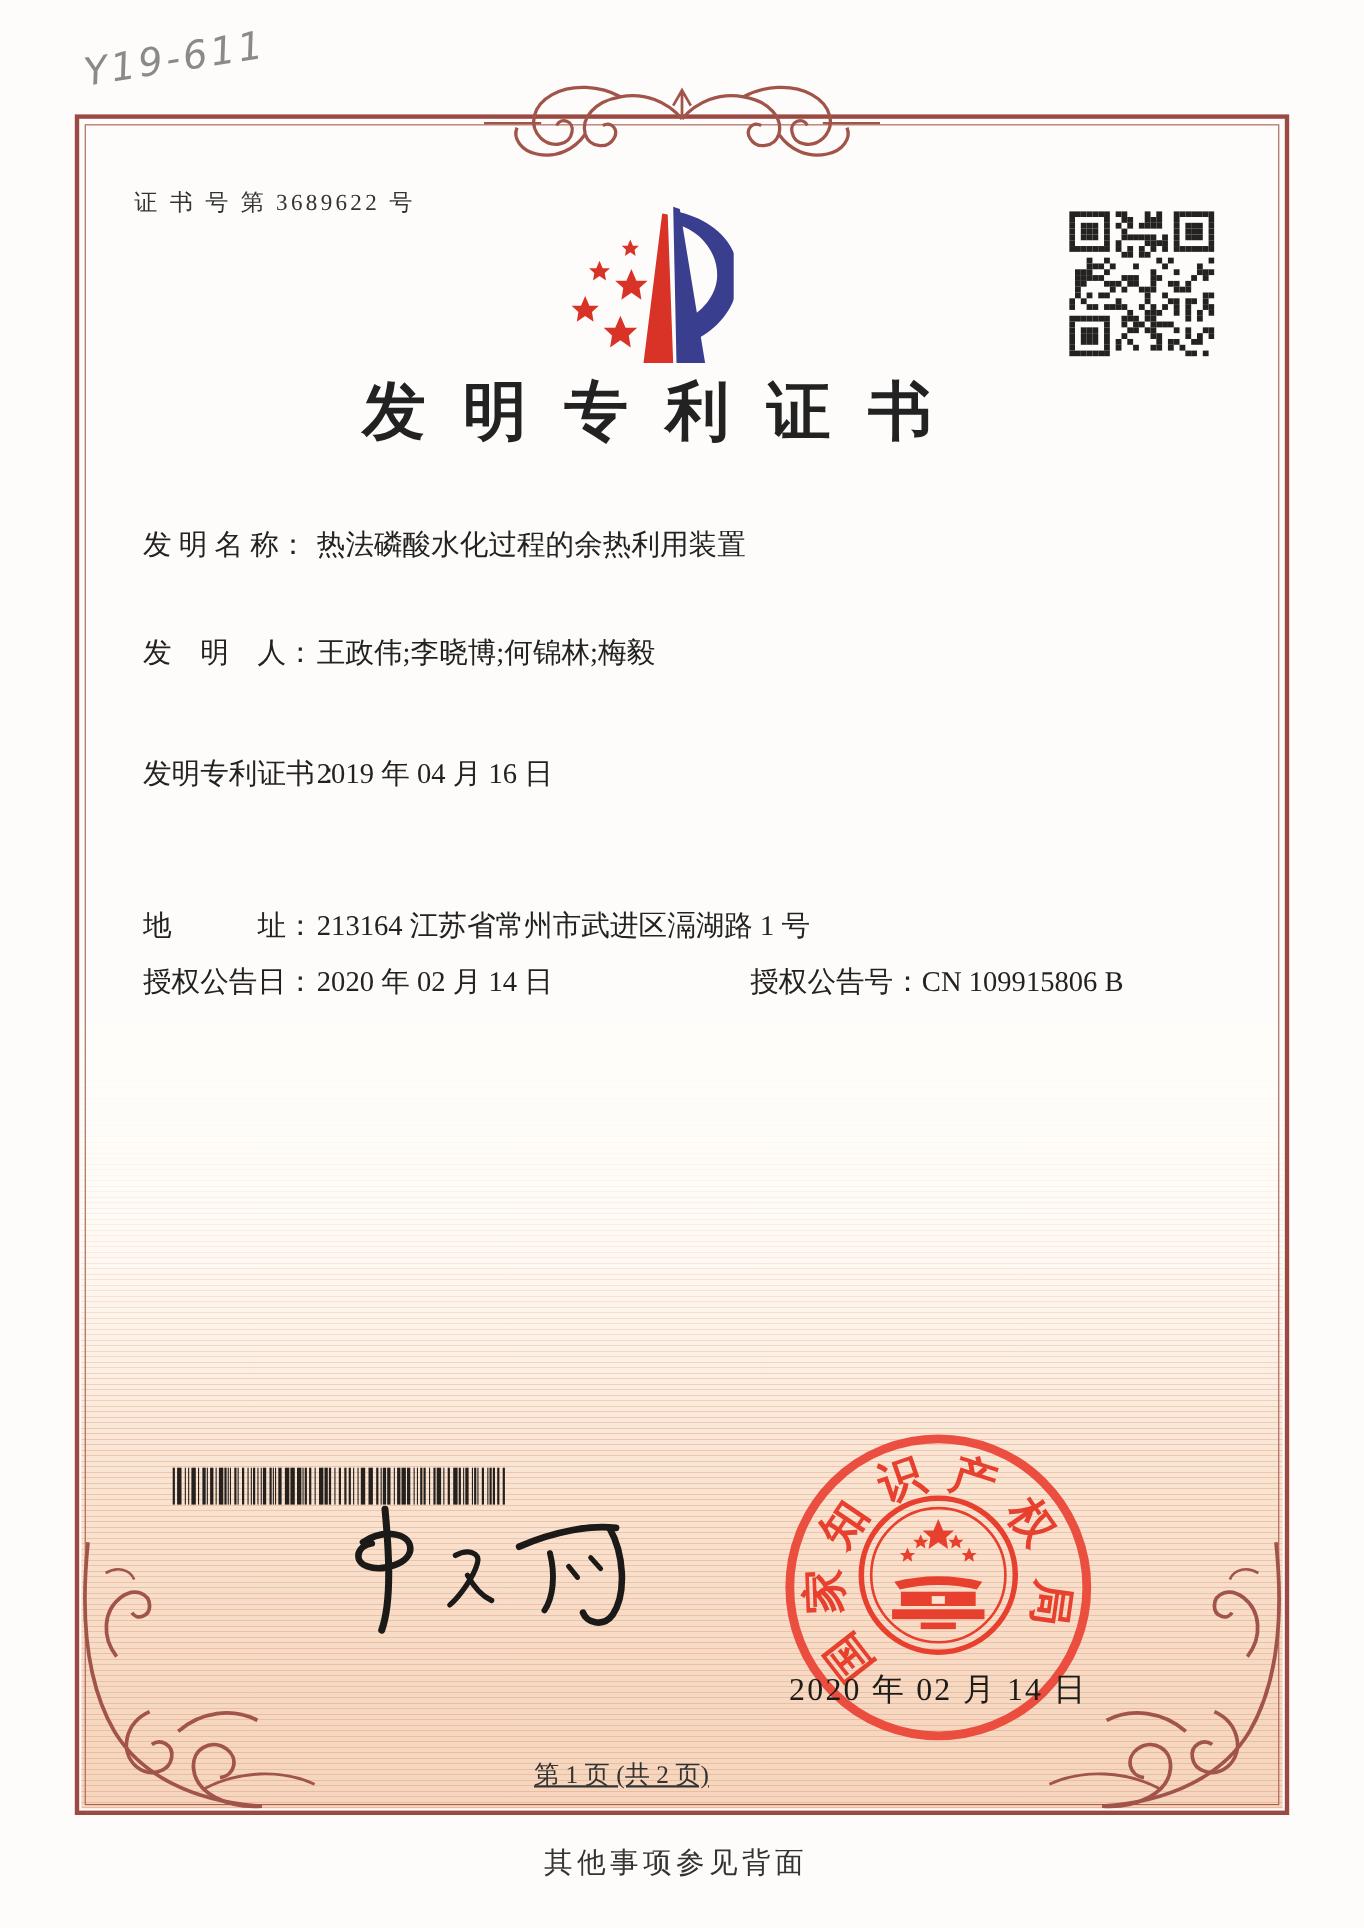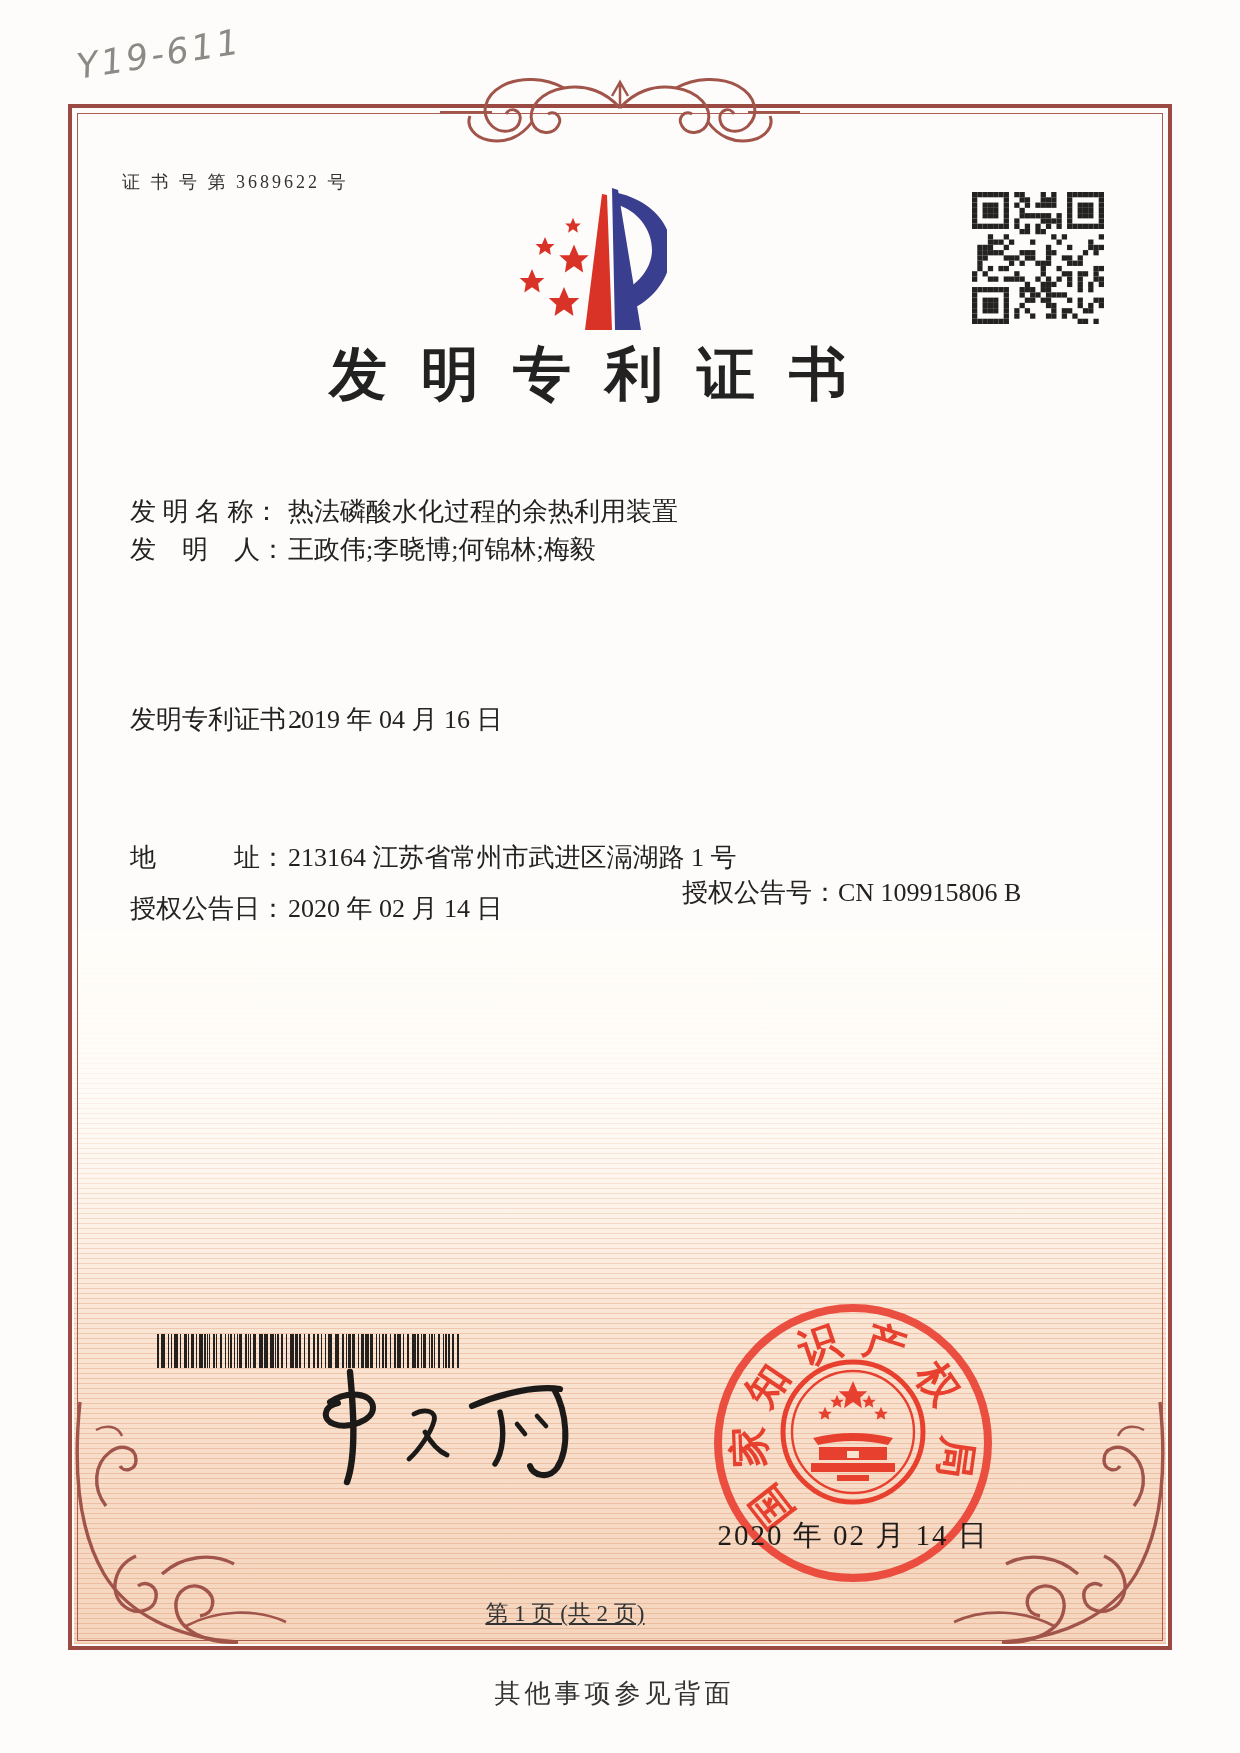--- a/index.html
+++ b/index.html
@@ -21,25 +21,25 @@
   .frame{position:absolute; left:68px; top:104px; width:1104px; height:1546px; z-index:2;
     border:4px solid #9a4a42; box-sizing:border-box;}
   .frame::after{content:""; position:absolute; inset:5px; border:1px solid #aa5c52;}
   .ornament{position:absolute; z-index:3;}
   .content{position:absolute; z-index:4;}
   .handwritten{
     position:absolute; left:76px; top:34px; z-index:5;
     font-family:"DejaVu Sans",sans-serif; font-style:italic; font-size:35px;
     color:#8a8a86; transform:rotate(-9deg); letter-spacing:3px;
   }
-  .cert-no{left:122px; top:170px; font-size:18px; letter-spacing:3px; color:#333;}
+  .cert-no{left:122px; top:170px; font-size:21px; letter-spacing:3px; color:#333;}
   .title{left:0; right:30px; top:336px; text-align:center; font-size:58px;
     letter-spacing:34px; font-weight:600; color:#222;}
   .row{position:absolute; left:130px; width:995px; font-size:26px; color:#222; white-space:nowrap;}
-  .row .lbl{display:inline-block; width:158px;margin-top:16px;}
+  .row .lbl{display:inline-block; width:158px;}
   .row .pair2{position:absolute; left:552px; top:0;}
   .paras{left:128px; top:926px; width:990px; font-size:26px; line-height:45px;
     text-align:justify; color:#262626;}
   .paras p{margin:0; text-indent:2em;}
   .barcode{left:155px; top:1334px; width:308px; height:34px;}
   .director-title{left:131px; top:1434px; font-family:"Liberation Sans","DejaVu Sans",sans-serif;
     font-weight:700; font-size:30px; color:#222; letter-spacing:4px;}
   .director-name{left:131px; top:1487px; font-family:"Liberation Sans","DejaVu Sans",sans-serif;
     font-weight:700; font-size:30px; color:#222; letter-spacing:4px;}
   .signature{left:286px; top:1362px; z-index:6;}
@@ -402,21 +402,21 @@
       <rect class="qrm" x="20" y="24" width="1" height="1"></rect>
       <rect class="qrm" x="21" y="24" width="1" height="1"></rect>
       <rect class="qrm" x="23" y="24" width="1" height="1"></rect>
     </svg>
 
   <div class="content title">发明专利证书</div>
 
   <div class="row" style="top:478px">
     <span class="lbl">发 明 名 称：</span><span>热法磷酸水化过程的余热利用装置</span>
   </div>
-  <div class="row" style="top:516px">
+  <div class="row" style="top:576px">
     <span class="lbl">发　明　人：</span><span>王政伟;李晓博;何锦林;梅毅</span>
   </div>
   <div class="row" style="top:686px">
     <span class="lbl">发明专利证书：</span><span>2019 年 04 月 16 日</span>
   </div>
   <div class="row" style="top:824px">
     <span class="lbl">地　　　址：</span><span>213164 江苏省常州市武进区滆湖路 1 号</span>
   </div>
   <div class="row" style="top:875px">
     <span class="lbl">授权公告日：</span><span>2020 年 02 月 14 日</span>

